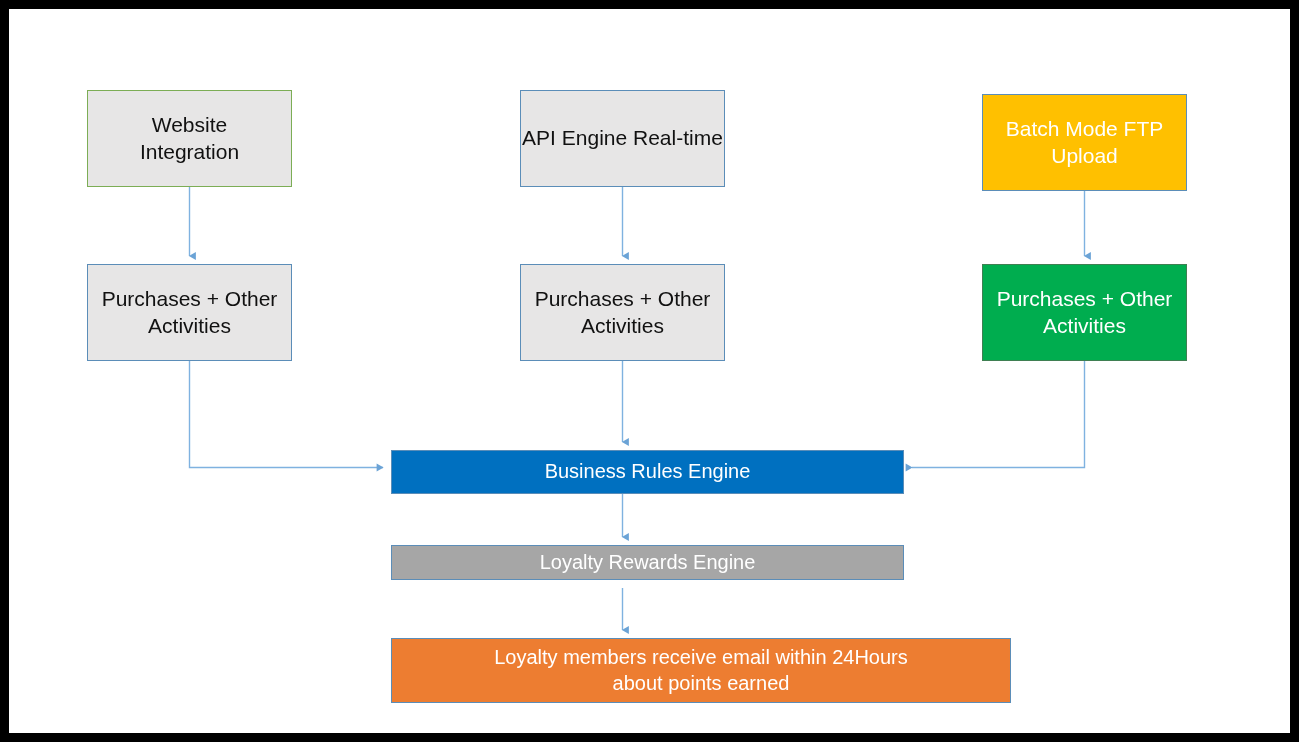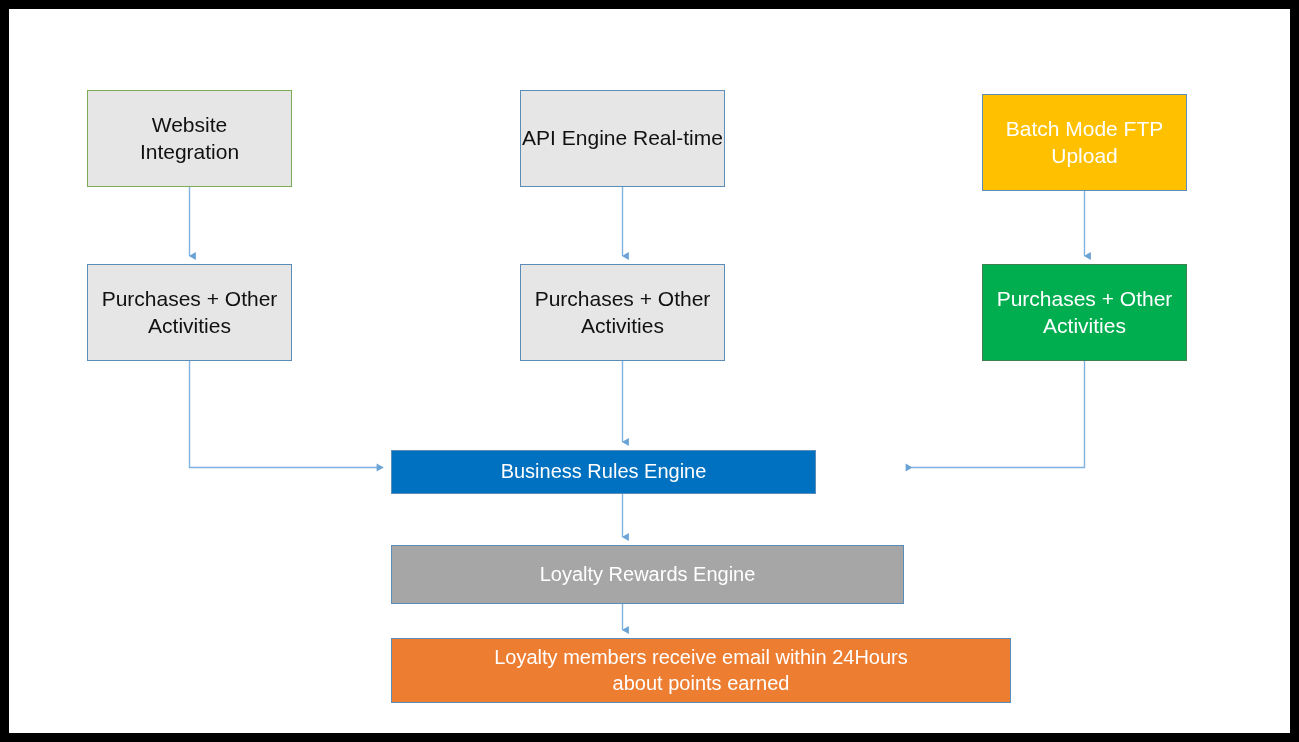--- a/index.html
+++ b/index.html
@@ -34,22 +34,22 @@
   }
   
   #node-website-integration   { left: 78px;  top: 81px;  width: 205px; height: 97px;  font-size: 21px; }
   #node-api-calls             { left: 511px; top: 81px;  width: 205px; height: 97px;  font-size: 21px; }
   #node-batch-ftp             { left: 973px; top: 85px;  width: 205px; height: 97px;  font-size: 21px; }
 
   #node-purchases-left        { left: 78px;  top: 255px; width: 205px; height: 97px;  font-size: 21px; }
   #node-purchases-mid         { left: 511px; top: 255px; width: 205px; height: 97px;  font-size: 21px; }
   #node-purchases-right       { left: 973px; top: 255px; width: 205px; height: 97px;  font-size: 21px; }
 
-  #node-business-rules        { left: 382px; top: 441px; width: 425px; height: 44px;  font-size: 20px; text-align: center; }
-  #node-loyalty-rewards       { left: 382px; top: 536px; width: 513px; height: 59px;  font-size: 20px; }
+  #node-business-rules        { left: 382px; top: 441px; width: 513px; height: 44px;  font-size: 20px; text-align: center; }
+  #node-loyalty-rewards       { left: 382px; top: 536px; width: 513px; height: 35px;  font-size: 20px; }
   #node-loyalty-email         { left: 382px; top: 629px; width: 620px; height: 65px;  font-size: 20px; }
 
   
   .fill-lightgray  { background: #e7e6e6; color: #111111; }
   .fill-amber      { background: #ffc000; color: #ffffff; }
   .fill-green      { background: #00ad4f; color: #ffffff; }
   .fill-blue       { background: #0070c0; color: #ffffff; }
   .fill-gray       { background: #a6a6a6; color: #ffffff; }
   .fill-orange     { background: #ed7d31; color: #ffffff; }
 

